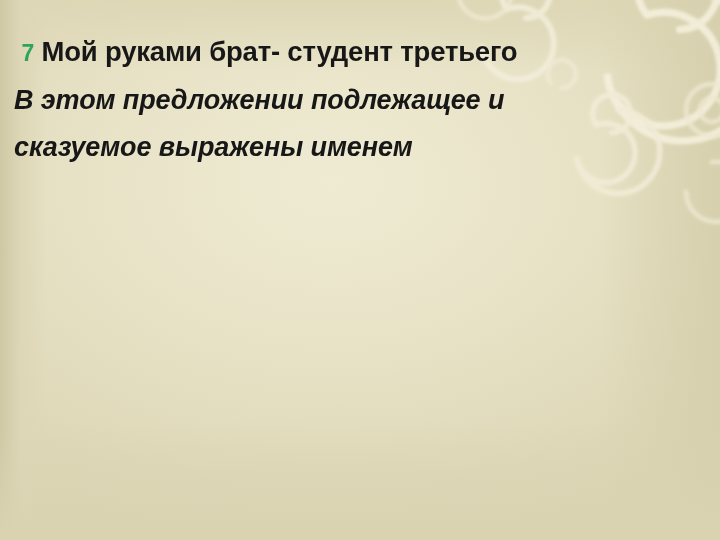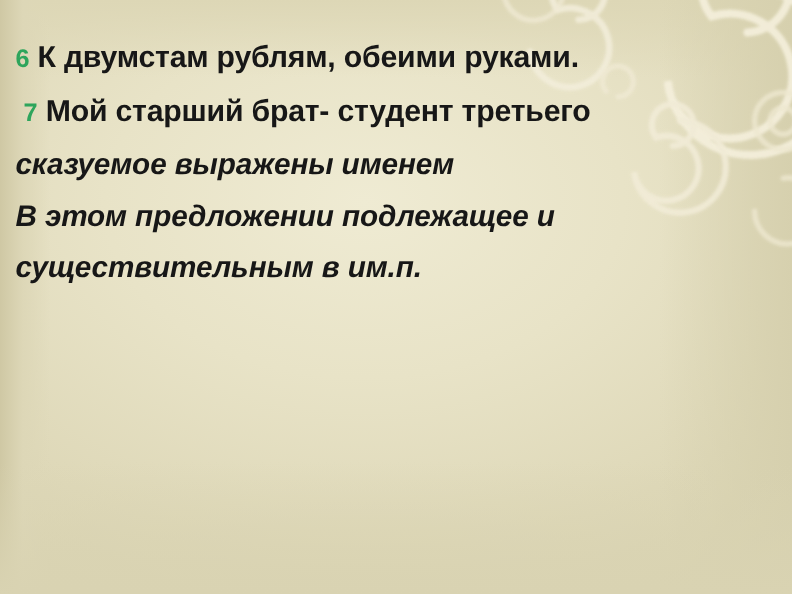--- a/index.html
+++ b/index.html
@@ -140,29 +140,24 @@
       </g>
       <g fill="none" stroke="#f1ebd6" stroke-width="5" stroke-linecap="round" filter="url(#soft)" opacity="0.75">
         <path d="M40 12 a18 18 0 1 0 -14 -6 a27 27 0 1 1 -18 26"></path>
         <path d="M112 128 a14 14 0 1 0 -11 -5"></path>
       </g>
     </svg>
   </div>
 
   <div class="text-body">
 
-    <div class="line">
-      <span class="num">6</span>
-      <span>К двумстам рублям, обеими руками.</span>
-    </div>
 
     <div class="line">
       &nbsp;<span class="num">7</span>
-      <span>Мой старший брат- студент третьего</span>
+      <span>Мой руками брат- студент третьего</span>
     </div>
 
 
+    <div class="line-italic">В этом предложении подлежащее и</div>
     <div class="line-italic">сказуемое выражены именем</div>
-    <div class="line-italic">В этом предложении подлежащее и</div>
-    <div class="line-italic">существительным в им.п.</div>
 
   </div>
 </div>
 
 </body></html>

